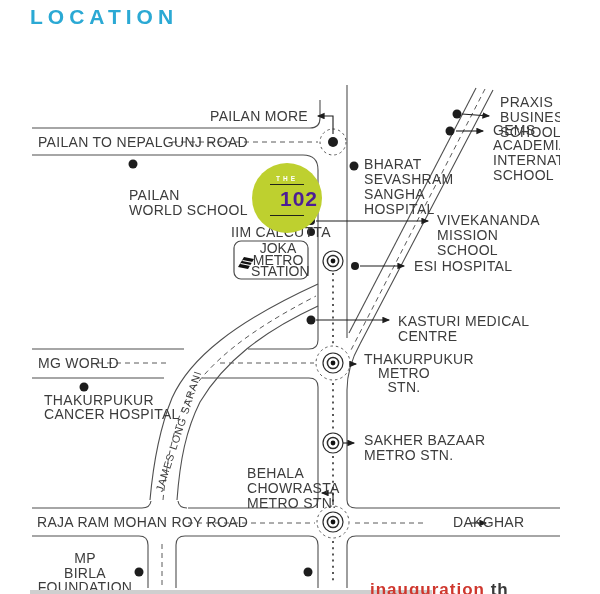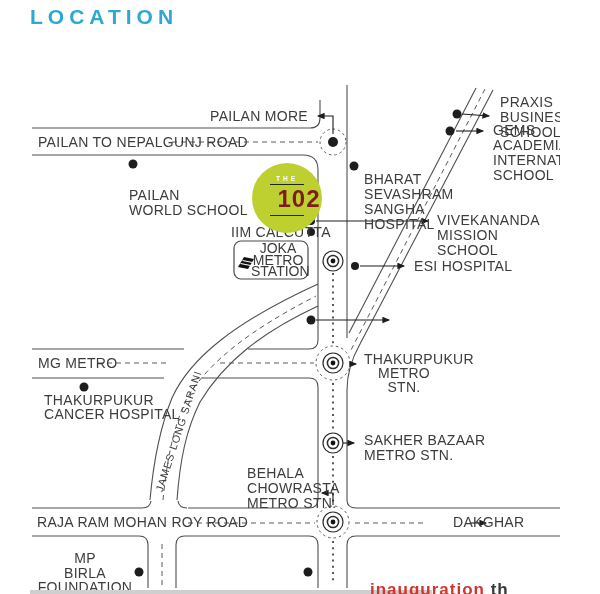--- a/index.html
+++ b/index.html
@@ -10,21 +10,21 @@
        letter-spacing:0.3px;white-space:pre-line;font-weight:500;}
   .heading{position:absolute;left:30px;top:5px;font-size:21px;font-weight:bold;
            letter-spacing:5px;color:#2BA9D4;}
   .right{text-align:right;}
   .center{text-align:center;}
   .rot{transform:rotate(-72deg);transform-origin:0 0;font-size:10.5px;letter-spacing:1px;}
   .logo{position:absolute;left:252px;top:163px;width:70px;height:70px;border-radius:50%;
         background:#BED02F;text-align:center;}
   .logo .the{margin-top:12px;font-size:6.5px;letter-spacing:3px;color:#ffffff;font-weight:bold;}
   .logo .rule{width:34px;height:1px;background:#20231a;margin:2px auto 0 auto;}
-  .logo .num{font-size:24px;line-height:28px;font-weight:bold;color:#7f1d1d;letter-spacing:1px;padding-left:24px;}
+  .logo .num{font-size:21px;line-height:28px;font-weight:bold;color:#4c1d95;letter-spacing:1px;padding-left:24px;}
   .joka-text{position:absolute;left:251px;top:243px;width:54px;text-align:center;
              font-size:14px;line-height:11.5px;color:#3c3c3c;white-space:pre-line;}
   .watermark{position:absolute;left:370px;top:580px;font-size:17px;font-weight:bold;
              letter-spacing:1px;}
   .watermark .w1{color:#CF372E;}
   .watermark .w2{color:#3a3a3a;}
   .graystrip{position:absolute;left:30px;top:590px;width:402px;height:4px;background:#cfcfcf;}
 </style>
 </head>
 <body>
@@ -144,39 +144,40 @@
       </g>
     </g>
   </svg>
 
   <div class="heading">LOCATION</div>
 
   <div class="lbl right" style="left:200px;top:109px;width:108px;">PAILAN MORE</div>
   <div class="lbl" style="left:38px;top:135px;">PAILAN TO NEPALGUNJ ROAD</div>
   <div class="lbl" style="left:129px;top:188px;">PAILAN
 WORLD SCHOOL</div>
-  <div class="lbl" style="left:364px;top:157px;margin-top:15px;">BHARAT
+  <div class="lbl" style="left:364px;top:157px;">BHARAT
 SEVASHRAM
 SANGHA
 HOSPITAL</div>
   <div class="lbl" style="left:500px;top:95px;">PRAXIS BUSINESS
 SCHOOL</div>
   <div class="lbl" style="left:493px;top:123px;">GEMS ACADEMIA
 INTERNATIONAL
 SCHOOL</div>
   <div class="lbl" style="left:437px;top:213px;">VIVEKANANDA
 MISSION SCHOOL</div>
   <div class="lbl" style="left:231px;top:225px;">IIM CALCUTTA</div>
   <div class="joka-text">JOKA
 METRO
 STATION</div>
   <div class="lbl" style="left:414px;top:259px;">ESI HOSPITAL</div>
+  <div class="lbl" style="left:398px;top:314px;">KASTURI MEDICAL CENTRE</div>
   <div class="lbl center" style="left:364px;top:352px;width:80px;line-height:14px;">THAKURPUKUR
 METRO STN.</div>
-  <div class="lbl" style="left:38px;top:356px;">MG METRO</div>
+  <div class="lbl" style="left:38px;top:356px;">MG WORLD</div>
   <div class="lbl" style="left:44px;top:393px;line-height:14px;">THAKURPUKUR
 CANCER HOSPITAL</div>
   <div class="lbl rot" style="left:152px;top:489px;">JAMES LONG SARANI</div>
   <div class="lbl" style="left:364px;top:433px;line-height:14.5px;">SAKHER BAZAAR
 METRO STN.</div>
   <div class="lbl" style="left:247px;top:466px;">BEHALA
 CHOWRASTA
 METRO STN.</div>
   <div class="lbl" style="left:37px;top:515px;">RAJA RAM MOHAN ROY ROAD</div>
   <div class="lbl" style="left:427px;top:515px;padding-left:26px;">DAKGHAR</div>

